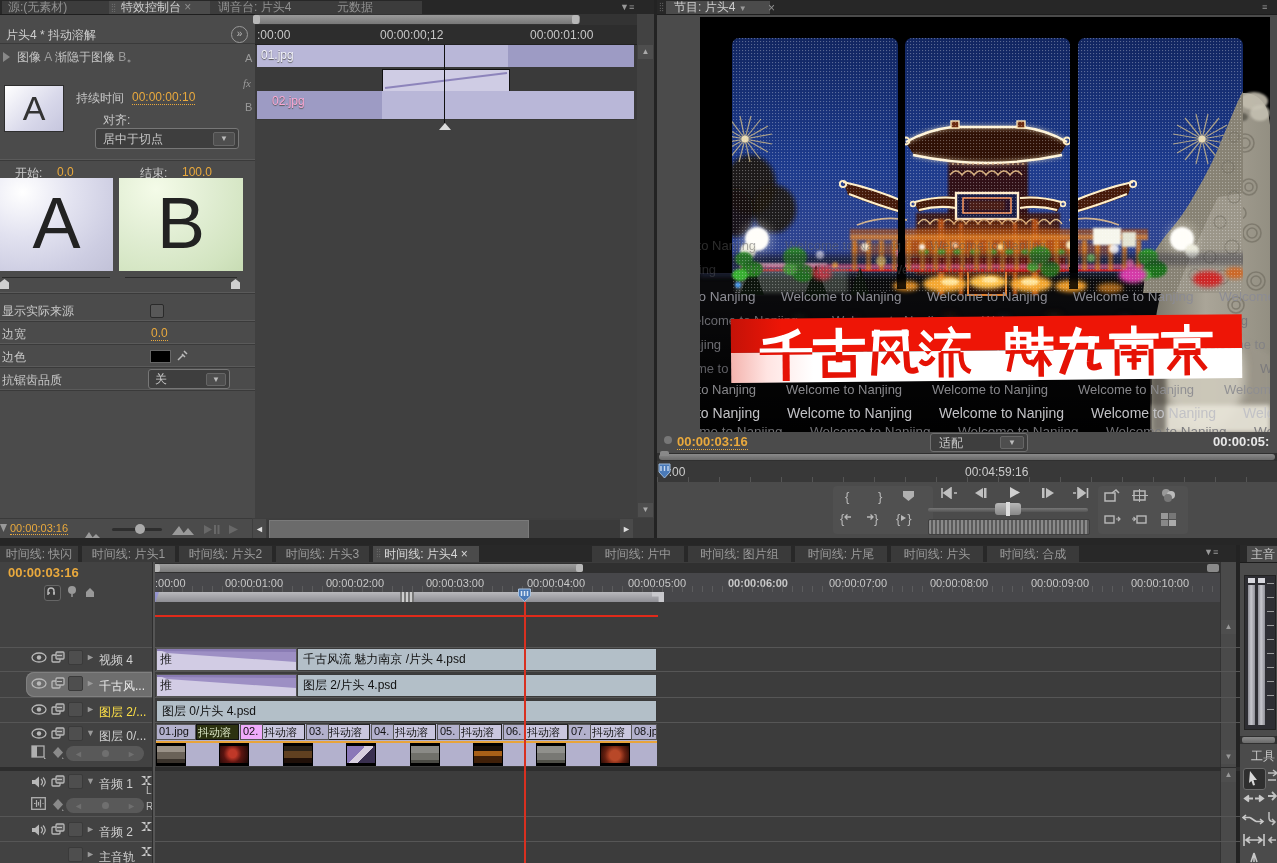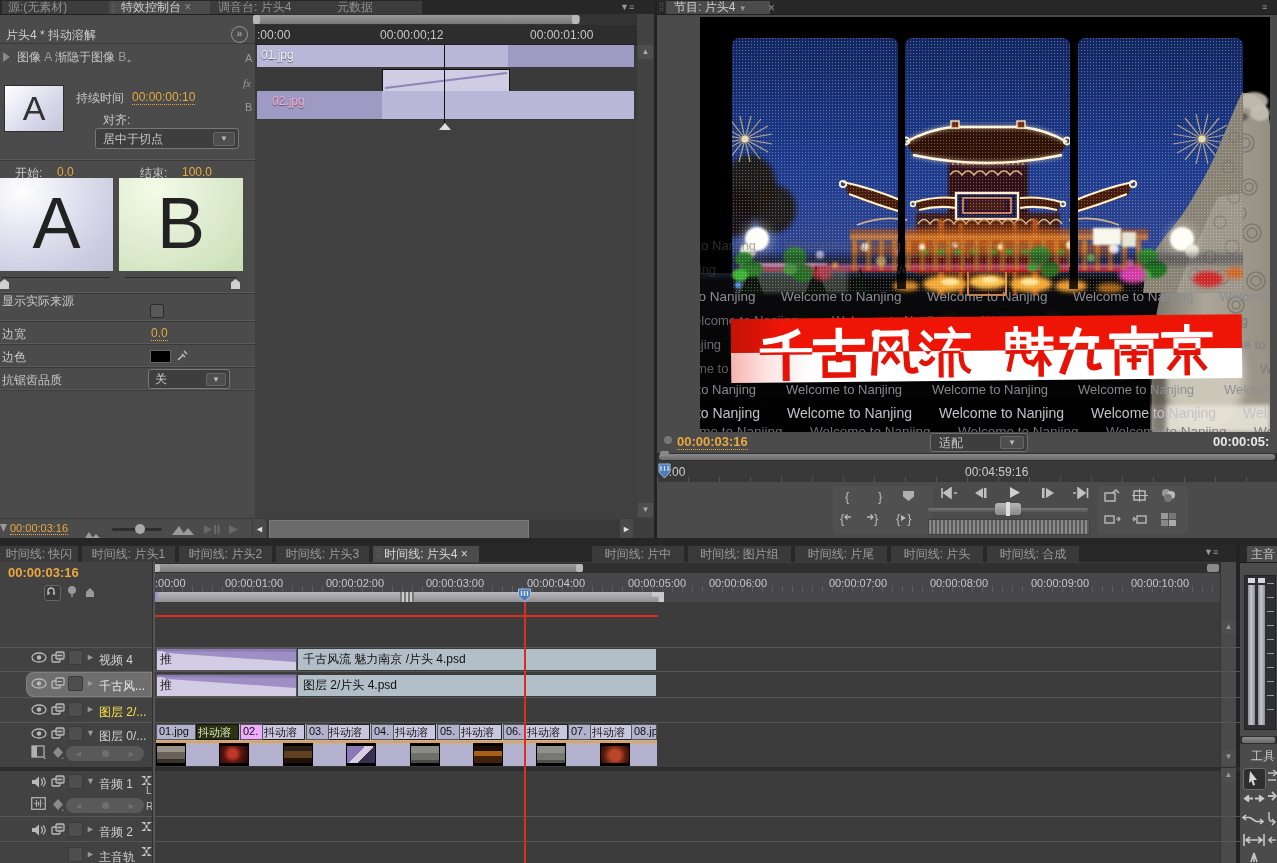--- a/index.html
+++ b/index.html
@@ -46,21 +46,21 @@
 
 <div class="a" style="left:0;top:178px;width:113px;height:93px;background:radial-gradient(ellipse at 20% 15%,#ffffff,#e2e2f0 40%,#cdcde2 75%,#c2c2d8);color:#222;font-size:72px;text-align:center;line-height:90px;">A</div>
 <div class="a" style="left:119px;top:178px;width:124px;height:93px;background:radial-gradient(ellipse at 30% 12%,#f4fbe8,#e0edd2 45%,#d2e4c0 80%,#c8dcb4);color:#222;font-size:72px;text-align:center;line-height:90px;">B</div>
 
 <div class="a" style="left:2px;top:277px;width:108px;height:1px;background:#2a2a2a;"></div>
 <div class="a" style="left:0;top:279px;width:9px;height:10px;background:#d0d0d0;clip-path:polygon(50% 0,100% 35%,100% 100%,0 100%,0 35%);"></div>
 <div class="a" style="left:125px;top:277px;width:112px;height:1px;background:#2a2a2a;"></div>
 <div class="a" style="left:231px;top:279px;width:9px;height:10px;background:#d0d0d0;clip-path:polygon(50% 0,100% 35%,100% 100%,0 100%,0 35%);"></div>
 <div class="sep" style="top:292px;"></div>
 
-<div class="a tx" style="left:2px;top:293px;">显示实际来源</div>
+<div class="a tx" style="left:2px;top:303px;">显示实际来源</div>
 <div class="a" style="left:150px;top:304px;width:12px;height:12px;background:#585858;border:1px solid #2a2a2a;border-radius:2px;"></div>
 <div class="sep" style="top:320px;"></div>
 <div class="a tx" style="left:2px;top:326px;">边宽</div>
 <div class="a tx or" style="left:151px;top:326px;border-bottom:1px dotted #e9a93d;">0.0</div>
 <div class="sep" style="top:343px;"></div>
 <div class="a tx" style="left:2px;top:349px;">边色</div>
 <div class="a" style="left:150px;top:350px;width:19px;height:11px;background:#000;border:1px solid #666;"></div>
 <div class="a" style="left:176px;top:348px;width:14px;height:14px;">
 <svg width="14" height="14">
         <path d="M2 12 L7 7 M6 6 l3 3 M8 3 l3 3" stroke="#bbb" stroke-width="1.5" fill="none"></path>
@@ -832,21 +832,21 @@
 <div class="a" style="left:153px;top:564px;width:7px;height:8px;background:#b8b8b8;border-radius:2px;"></div>
 <div class="a" style="left:576px;top:564px;width:7px;height:8px;background:#b8b8b8;border-radius:2px;"></div>
 <div class="a" style="left:1207px;top:564px;width:12px;height:8px;background:#8a8a8a;border-radius:2px;"></div>
 <div class="a" style="left:152px;top:573px;width:1068px;height:19px;background:#47474a;border-bottom:1px solid #333;"></div>
 <div class="a tx" style="left:155px;top:577px;font-size:11px;color:#c8c8c8;">:00:00</div>
 <div class="a tx" style="left:225px;top:577px;font-size:11px;color:#c8c8c8;">00:00:01:00</div>
 <div class="a tx" style="left:326px;top:577px;font-size:11px;color:#c8c8c8;">00:00:02:00</div>
 <div class="a tx" style="left:426px;top:577px;font-size:11px;color:#c8c8c8;">00:00:03:00</div>
 <div class="a tx" style="left:527px;top:577px;font-size:11px;color:#c8c8c8;">00:00:04:00</div>
 <div class="a tx" style="left:628px;top:577px;font-size:11px;color:#c8c8c8;">00:00:05:00</div>
-<div class="a tx" style="left:709px;top:577px;font-size:11px;color:#c8c8c8;">00:00:06:00</div>
+<div class="a tx" style="left:728px;top:577px;font-size:11px;color:#c8c8c8;font-weight:bold;">00:00:06:00</div>
 <div class="a tx" style="left:829px;top:577px;font-size:11px;color:#c8c8c8;">00:00:07:00</div>
 <div class="a tx" style="left:930px;top:577px;font-size:11px;color:#c8c8c8;">00:00:08:00</div>
 <div class="a tx" style="left:1031px;top:577px;font-size:11px;color:#c8c8c8;">00:00:09:00</div>
 <div class="a tx" style="left:1131px;top:577px;font-size:11px;color:#c8c8c8;">00:00:10:00</div>
 <div class="a" style="left:152px;top:586px;width:1068px;height:6px;background:repeating-linear-gradient(90deg,#6a6a6a 0 1px,transparent 1px 10px);opacity:0.6;"></div>
 <div class="a" style="left:152px;top:592px;width:1068px;height:10px;background:#47474a;"></div>
 <div class="a" style="left:152px;top:592px;width:508px;height:10px;background:linear-gradient(#b8b8bc,#8e8e94);"></div>
 <div class="a" style="left:400px;top:592px;width:14px;height:10px;background:repeating-linear-gradient(90deg,#777 0 2px,#ccc 2px 4px);"></div>
 <div class="a" style="left:652px;top:592px;width:12px;height:10px;background:#c8c8cc;clip-path:polygon(0 0,100% 0,100% 100%,55% 100%,55% 45%,0 45%);"></div>
 <div class="a" style="left:152px;top:592px;width:7px;height:10px;background:#8a8adc;clip-path:polygon(0 0,100% 0,50% 100%,0 100%);opacity:0.7;"></div>
@@ -985,20 +985,21 @@
     </div>
 <div class="a tx" style="left:297px;top:648px;width:360px;height:23px;background:#b3bfc8;border:1px solid #3a3a3a;box-sizing:border-box;color:#111;font-size:12px;padding:2px 0 0 5px;">千古风流 魅力南京 /片头 4.psd</div>
 <div class="a" style="left:156px;top:674px;width:141px;height:23px;background:#d2cce4;border:1px solid #555;box-sizing:border-box;">
       <svg width="139" height="21" style="position:absolute;left:0;top:0;">
         <polygon points="0,0 139,0 139,13 10,4" fill="#9d8fc4"></polygon>
         <polygon points="0,0 139,0 139,3 0,2" fill="#8a7cb4"></polygon>
       </svg>
       <span style="position:absolute;left:3px;top:2px;color:#1a1a1a;font-size:12px;">推</span>
     </div>
 <div class="a tx" style="left:297px;top:674px;width:360px;height:23px;background:#b3bfc8;border:1px solid #3a3a3a;box-sizing:border-box;color:#111;font-size:12px;padding:2px 0 0 5px;">图层 2/片头 4.psd</div>
+<div class="a tx" style="left:156px;top:700px;width:501px;height:22px;background:#b3bfc8;border:1px solid #3a3a3a;box-sizing:border-box;color:#111;font-size:12px;padding:2px 0 0 5px;">图层 0/片头 4.psd</div>
 <div class="a" style="left:156px;top:724px;width:501px;height:42px;background:#b3b1cd;"></div>
 <div class="a tx" style="left:156px;top:724px;width:40px;height:16px;background:#b3b1cd;border:1px solid #555;box-sizing:border-box;color:#111;font-size:11px;padding-left:2px;">01.jpg</div>
 <div class="a tx" style="left:196px;top:724px;width:43px;height:16px;background:#2c3210;border:1px solid #111;box-sizing:border-box;color:#dde8c8;font-size:11px;padding-left:1px;overflow:hidden;">抖动溶</div>
 <div class="a tx" style="left:262px;top:724px;width:43px;height:16px;background:#c9c6de;border:1px solid #222;box-sizing:border-box;color:#111;font-size:11px;padding-left:1px;overflow:hidden;">抖动溶</div>
 <div class="a tx" style="left:327px;top:724px;width:43px;height:16px;background:#c9c6de;border:1px solid #222;box-sizing:border-box;color:#111;font-size:11px;padding-left:1px;overflow:hidden;">抖动溶</div>
 <div class="a tx" style="left:393px;top:724px;width:43px;height:16px;background:#c9c6de;border:1px solid #222;box-sizing:border-box;color:#111;font-size:11px;padding-left:1px;overflow:hidden;">抖动溶</div>
 <div class="a tx" style="left:459px;top:724px;width:43px;height:16px;background:#c9c6de;border:1px solid #222;box-sizing:border-box;color:#111;font-size:11px;padding-left:1px;overflow:hidden;">抖动溶</div>
 <div class="a tx" style="left:525px;top:724px;width:43px;height:16px;background:#c9c6de;border:1px solid #222;box-sizing:border-box;color:#111;font-size:11px;padding-left:1px;overflow:hidden;">抖动溶</div>
 <div class="a tx" style="left:590px;top:724px;width:43px;height:16px;background:#c9c6de;border:1px solid #222;box-sizing:border-box;color:#111;font-size:11px;padding-left:1px;overflow:hidden;">抖动溶</div>
 <div class="a tx" style="left:240px;top:724px;width:23px;height:16px;background:#f0abfc;border:1px solid #555;box-sizing:border-box;color:#111;font-size:11px;padding-left:2px;">02.</div>

